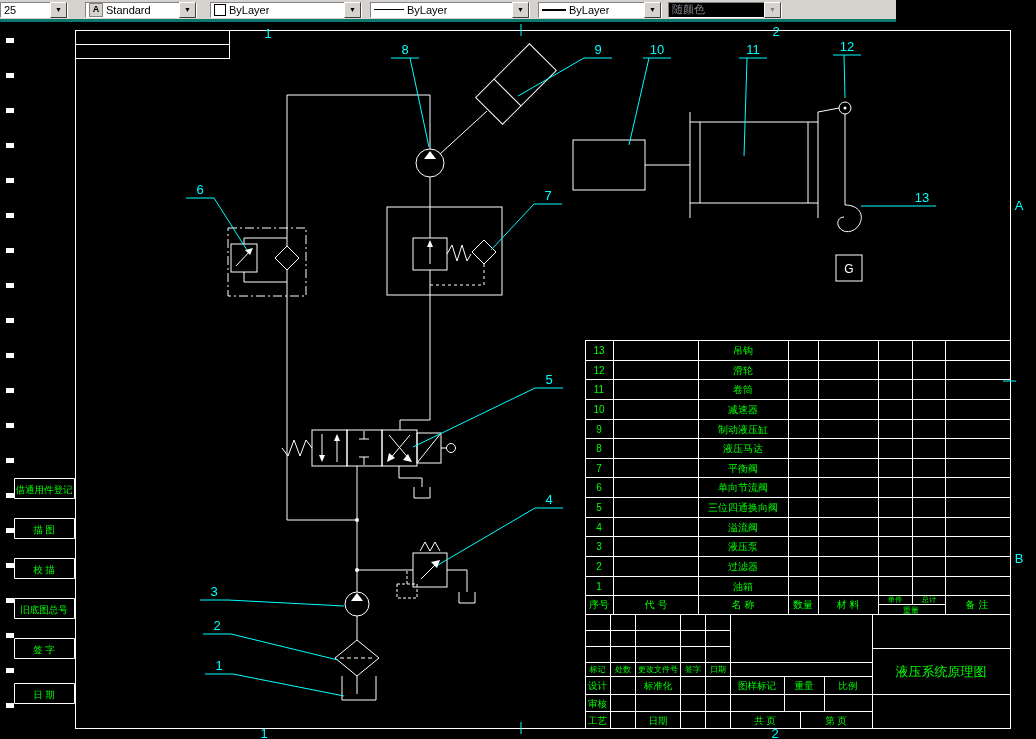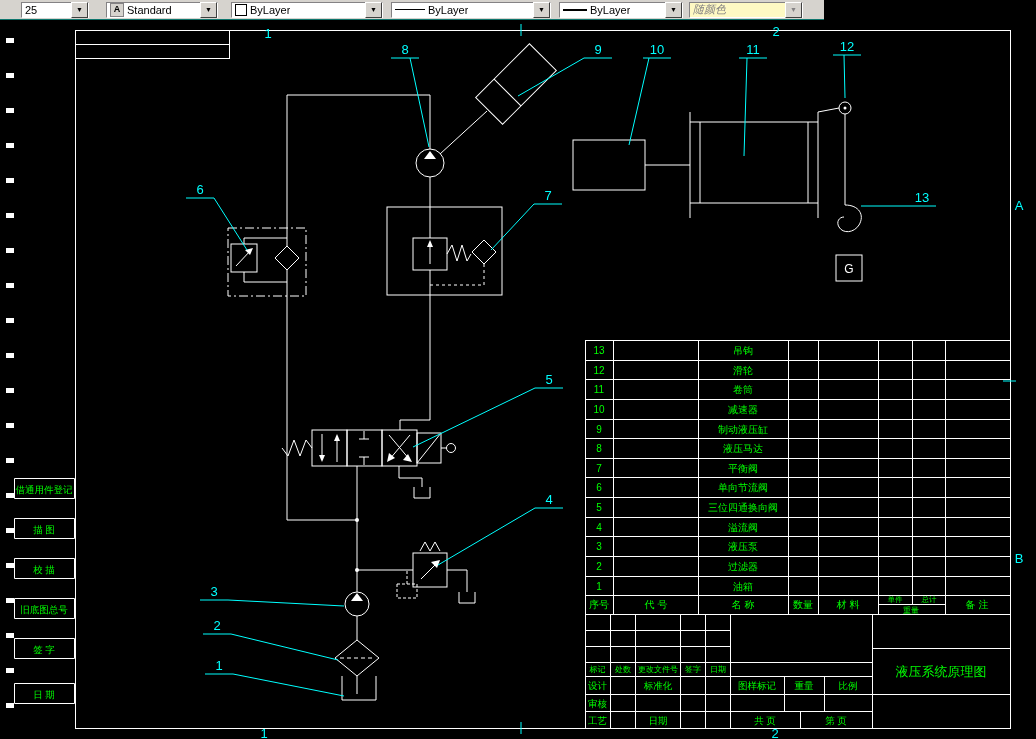--- a/index.html
+++ b/index.html
@@ -1,28 +1,28 @@
 <!DOCTYPE html>
 <html><head>
 <meta charset="utf-8">
 <style>
   html,body{margin:0;padding:0;background:#000;}
   body{width:1036px;height:739px;position:relative;overflow:hidden;
        font-family:"Liberation Sans","DejaVu Sans",sans-serif;}
   
-  .toolbar{position:absolute;left:0;top:0;width:824px;height:19px;background:#d6d3ce;
-           border-bottom:1px solid #0f766e;display:flex;align-items:center;z-index:5;
-           font-size:11px;color:#000;justify-content:center;}
+  .toolbar{position:absolute;left:0;top:0;width:896px;height:19px;background:#d6d3ce;
+           border-bottom:3px solid #0f766e;display:flex;align-items:center;z-index:5;
+           font-size:11px;color:#000;}
   .combo{height:16px;background:#fff;border:1px solid;border-color:#848284 #fff #fff #848284;
          display:flex;align-items:center;gap:3px;padding-left:3px;box-sizing:border-box;}
   .combo .val{white-space:nowrap;overflow:hidden;}
   .combo .arr{margin-left:auto;width:15px;height:14px;background:#d6d3ce;
               border:1px solid;border-color:#fff #404040 #404040 #fff;
               font-size:7px;line-height:13px;text-align:center;flex:0 0 auto;}
-  .combo.disabled{background:#fef9c3;color:#848284;font-style:italic;}
+  .combo.disabled{background:#000000;color:#848284;}
   .combo.disabled .arr{color:#848284;}
   .ic-style{width:12px;height:12px;background:#d6d3ce;border:1px solid #848284;
             font-size:9px;line-height:11px;text-align:center;font-weight:bold;flex:0 0 auto;}
   .ic-swatch{width:10px;height:10px;background:#fff;border:1px solid #000;flex:0 0 auto;}
   .ic-line{width:30px;height:0;border-top:1px solid #000;flex:0 0 auto;}
   .ic-lw{width:24px;height:0;border-top:2px solid #000;flex:0 0 auto;}
   
   svg{position:absolute;left:0;top:0;}
   .ln{stroke:#fff;fill:none;stroke-width:1;}
   .lnf{fill:#fff;stroke:none;}

